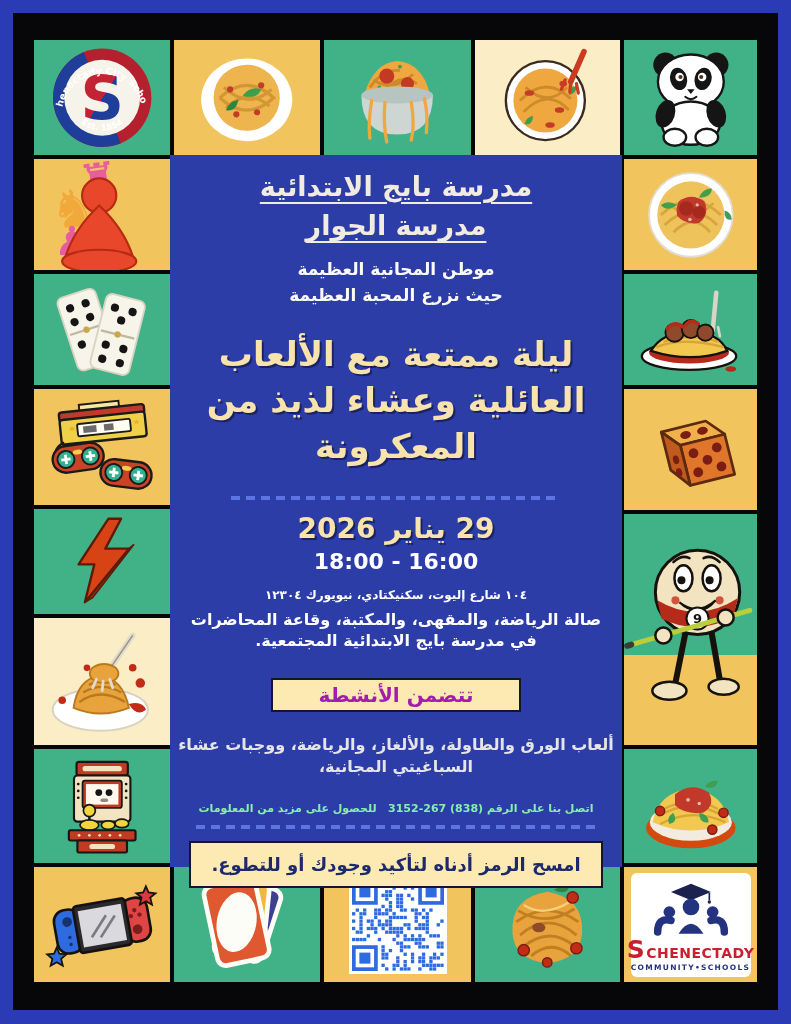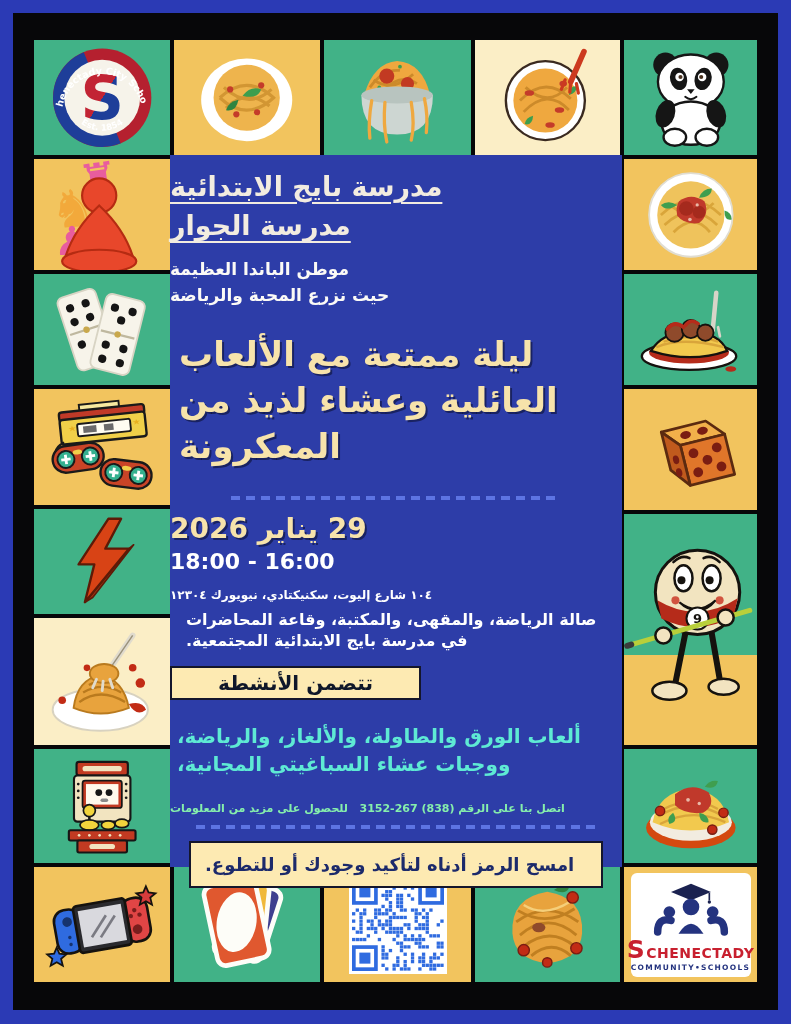--- a/index.html
+++ b/index.html
@@ -1,39 +1,39 @@
 <!DOCTYPE html>
 <html lang="ar"><head>
 <meta charset="utf-8">
 <style>
   html,body{margin:0;padding:0;background:#2b3ab5;}
   body{font-family:"DejaVu Sans",sans-serif;}
   .page{position:relative;width:791px;height:1024px;background:#2b3ab5;overflow:hidden;}
   .frame{position:absolute;left:13px;top:13px;width:765px;height:997px;background:#070709;}
   .panel{position:absolute;left:170px;top:155px;width:452px;height:712px;background:#2d3da8;
-         direction:rtl;text-align:left;color:#fff;}
+         direction:rtl;text-align:center;color:#fff;}
   .tile{position:absolute;display:flex;align-items:center;justify-content:center;overflow:hidden;}
   .bg-g{background:#41b287;} .bg-y{background:#f2c45e;} .bg-c{background:#fbeec6;}
   .bg-split{background:linear-gradient(#41b287 0 61%,#f2c45e 61% 100%);}
   .tile svg{width:90%;height:90%;}
   .school-title{margin-top:12px;font-size:27px;font-weight:bold;color:#f2ece0;line-height:1.45;}
   .school-title div{text-decoration:underline;text-underline-offset:6px;text-decoration-thickness:2px;}
   .motto{margin-top:12px;font-size:17px;font-weight:bold;color:#fbfaf6;line-height:1.5;}
   .event-title{margin:24px auto 0;max-width:434px;font-size:34px;font-weight:bold;color:#f7e3ab;
                line-height:1.35;text-shadow:2px 2px 0 rgba(10,12,40,.55);}
   .divider{height:4px;margin:26px auto 0;width:330px;
            background:repeating-linear-gradient(90deg,#5d74e3 0 9px,transparent 9px 15px);}
   .divider.wide{width:400px;margin-top:10px;}
   .date-line{margin-top:12px;font-size:28px;font-weight:bold;color:#f7e3ab;text-shadow:2px 2px 0 rgba(10,12,40,.55);}
   .time-line{margin-top:4px;font-size:22px;font-weight:bold;color:#fff;}
   .address-line{margin-top:14px;font-size:12px;font-weight:bold;color:#fff;}
-  .venue-line{margin:8px auto 4px;font-size:16px;font-weight:bold;color:#fff;max-width:420px;line-height:1.3;}
+  .venue-line{margin:8px auto 16px;font-size:16px;font-weight:bold;color:#fff;max-width:420px;line-height:1.3;}
   .activities-box{display:inline-block;margin-top:10px;background:#fdeab2;border:2px solid #14162c;
-                  padding:3px 46px;font-size:20px;font-weight:bold;color:#0f172a;}
-  .activities-line{margin:22px auto 1px;max-width:438px;font-size:20px;font-weight:bold;color:#5eead4;line-height:1.4;}
+                  padding:3px 46px;font-size:20px;font-weight:bold;color:#a21caf;}
+  .activities-line{margin:22px auto 1px;max-width:438px;font-size:16px;font-weight:bold;color:#e5e5e5;line-height:1.4;}
   .contact-line{margin-top:24px;font-size:11px;font-weight:bold;color:#86efac;}
   .scan-box{margin:12px auto 0;width:382px;background:#fdeab2;border:2px solid #14162c;
             padding:11px 14px;font-size:18px;font-weight:bold;color:#1c2a6b;}
   .chess-glyph{position:absolute;line-height:1;}
   .chess-rook{font-size:46px;color:#e85d9e;left:44px;top:-2px;transform:rotate(-8deg);}
   .chess-knight{font-size:52px;color:#f2a93b;left:16px;top:24px;transform:rotate(-4deg);}
   .chess-pawn{font-size:40px;color:#e85d9e;left:20px;top:62px;}
   .pawn-svg{position:absolute;right:10px;top:18px;width:64px;height:80px;}
   .white-card{background:#fff;border-radius:6px;width:120px;height:104px;display:flex;flex-direction:column;
               align-items:center;justify-content:center;}
@@ -645,22 +645,22 @@
       <div class="cs-sub">COMMUNITY•SCHOOLS</div>
     </div>
   </div>
 
   <div class="panel">
     <div class="school-title">
       <div>مدرسة بايج الابتدائية</div>
       <div>مدرسة الجوار</div>
     </div>
     <div class="motto">
-      <div>موطن الباندا العظيمة</div>
-      <div>حيث نزرع المحبة والرياضة</div>
+      <div>موطن المجانية العظيمة</div>
+      <div>حيث نزرع المحبة العظيمة</div>
     </div>
     <div class="event-title">ليلة ممتعة مع الألعاب العائلية وعشاء لذيذ من المعكرونة</div>
     <div class="divider"></div>
     <div class="date-line">29 يناير 2026</div>
     <div class="time-line">16:00 - 18:00</div>
     <div class="address-line">١٠٤ شارع إليوت، سكنيكتادي، نيويورك ١٢٣٠٤</div>
     <div class="venue-line">صالة الرياضة، والمقهى، والمكتبة، وقاعة المحاضرات في مدرسة بايج الابتدائية المجتمعية.</div>
     <div><span class="activities-box">تتضمن الأنشطة</span></div>
     <div class="activities-line">ألعاب الورق والطاولة، والألغاز، والرياضة، ووجبات عشاء السباغيتي المجانية،</div>
     <div class="contact-line">اتصل بنا على الرقم (838) 267-3152&nbsp;&nbsp; للحصول على مزيد من المعلومات</div>

